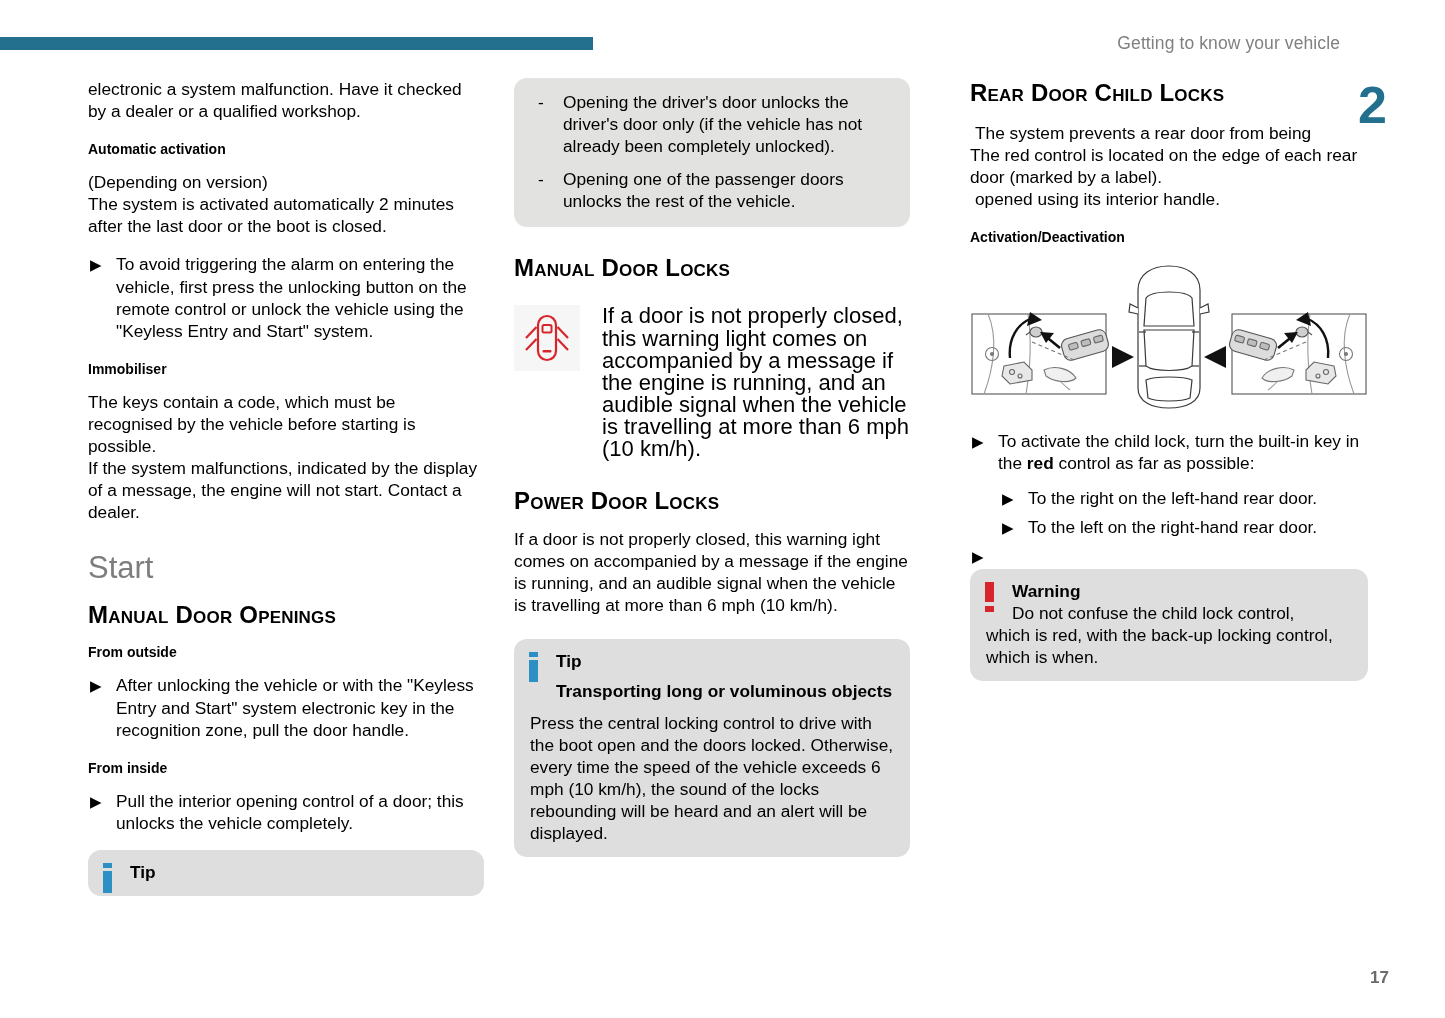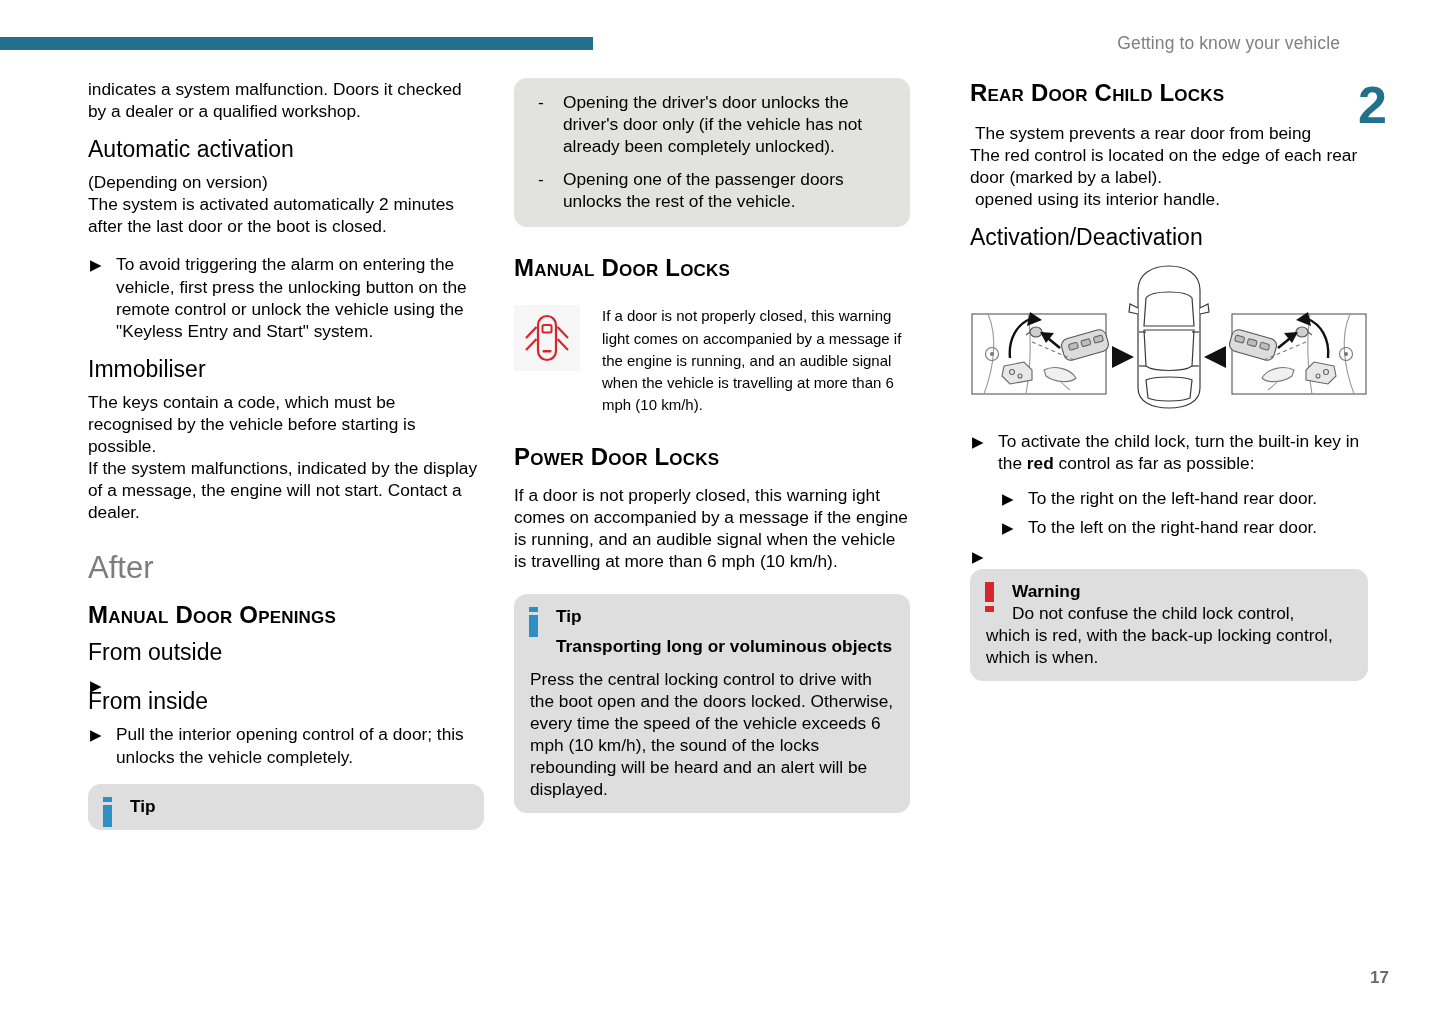--- a/index.html
+++ b/index.html
@@ -37,21 +37,21 @@
   .col1{left:88px;width:396px;}
   .col2{left:514px;width:396px;}
   .col3{left:970px;width:398px;}
 
   p{margin:0;}
   .body-text{font-size:17.3px;line-height:22.1px;margin-bottom:0;}
   .gap-s{height:11px;}
   .gap-m{height:16px;}
 
   h3.sub{
-    font-size:23px;font-weight:normal;line-height:22px;margin:0;
+    font-size:14px;font-weight:bold;line-height:22px;margin:0;
   }
   h2.section{
     font-size:24px;font-weight:bold;margin:0;line-height:30px;
     font-variant:small-caps;text-transform:none;letter-spacing:.2px;
   }
   h1.chapter-title{
     font-size:31px;font-weight:normal;color:#7d7d7d;margin:0;line-height:38px;
   }
 
   
@@ -91,70 +91,71 @@
   .warn-icon .pt{width:9px;height:6px;background:#d6262c;margin-top:4px;}
   .tip-body{padding-left:26px;}
   .tip-body-full{padding-left:0px;}
 
   
   .wl-row{display:flex;align-items:flex-start;}
   .wl-icon{
     width:66px;height:66px;background:#f6f6f6;flex:0 0 66px;margin-right:22px;
     display:flex;align-items:center;justify-content:center;
   }
-  .wl-text{font-size:15px;line-height:22.1px;flex:1;}
+  .wl-text{font-size:22px;line-height:22.1px;flex:1;}
 
   
   .illus{width:398px;height:150px;}
 
   b{font-weight:bold;}
 </style>
 </head>
 <body>
 
 <div class="page">
 
   <div class="topbar"></div>
   <div class="header-title">Getting to know your vehicle</div>
   <div class="chapter-num">2</div>
   <div class="page-num">17</div>
 
   <div class="col col1">
 
-    <p class="body-text">indicates a system malfunction. Doors it checked by a dealer or a qualified workshop.</p>
+    <p class="body-text">electronic a system malfunction. Have it checked by a dealer or a qualified workshop.</p>
     <div class="gap-m"></div>
 
     <h3 class="sub">Automatic activation</h3>
     <div class="gap-s"></div>
     <p class="body-text" style="white-space:pre-line">(Depending on version)
 The system is activated automatically 2 minutes after the last door or the boot is closed.</p>
     <div class="gap-m"></div>
 
     <div class="arrow-item">
       <span class="arrow">▶</span>
       <span>To avoid triggering the alarm on entering the vehicle, first press the unlocking button on the remote control or unlock the vehicle using the "Keyless Entry and Start" system.</span>
     </div>
     <div class="gap-m"></div>
 
     <h3 class="sub">Immobiliser</h3>
     <div class="gap-s"></div>
     <p class="body-text" style="white-space:pre-line">The keys contain a code, which must be recognised by the vehicle before starting is possible.
 If the system malfunctions, indicated by the display of a message, the engine will not start. Contact a dealer.</p>
     <div style="height:26px"></div>
 
-    <h1 class="chapter-title">After</h1>
+    <h1 class="chapter-title">Start</h1>
     <div style="height:13px"></div>
 
     <h2 class="section" style="font-variant:small-caps">Manual Door Openings</h2>
     <div class="gap-s"></div>
 
     <h3 class="sub">From outside</h3>
     <div class="gap-s"></div>
     <div class="arrow-item">
       <span class="arrow">▶</span>
+      <span>After unlocking the vehicle or with the "Keyless Entry and Start" system electronic key in the recognition zone, pull the door handle.</span>
     </div>
     <div class="gap-m"></div>
 
     <h3 class="sub">From inside</h3>
     <div class="gap-s"></div>
     <div class="arrow-item">
       <span class="arrow">▶</span>
       <span>Pull the interior opening control of a door; this unlocks the vehicle completely.</span>
     </div>
     <div class="gap-m"></div>

